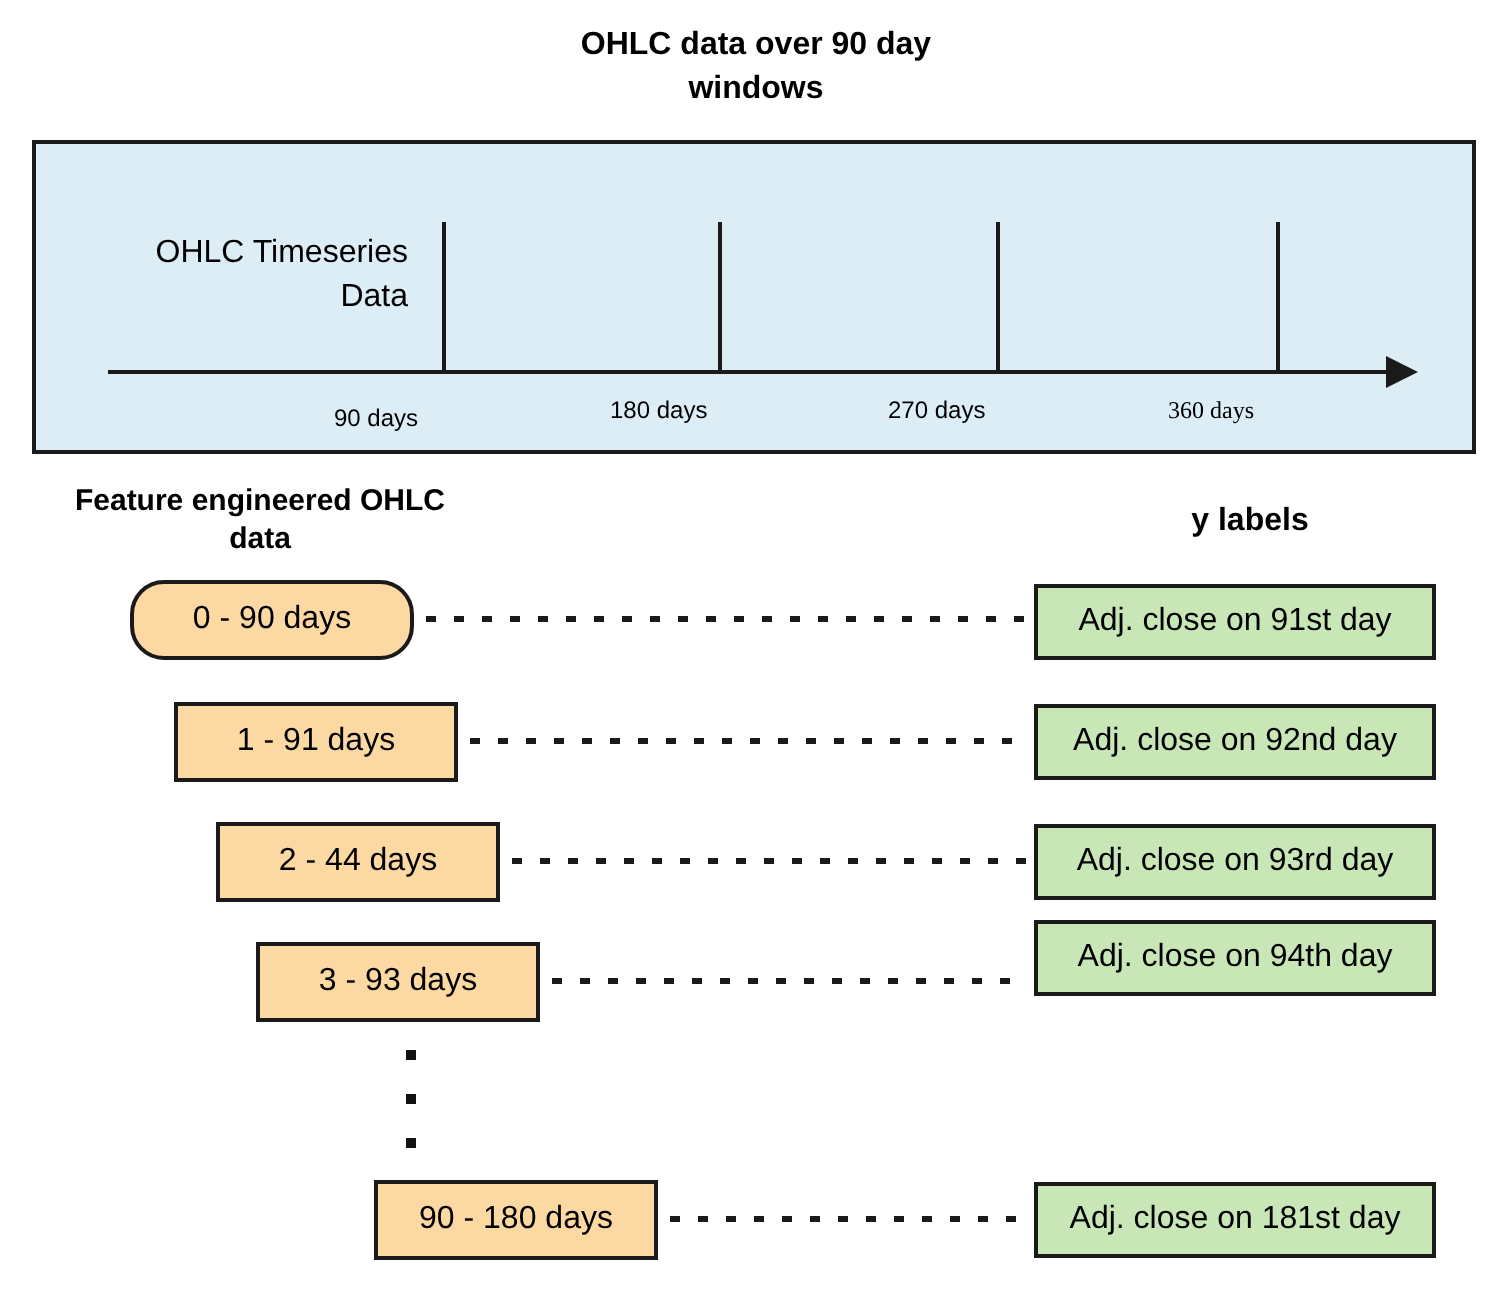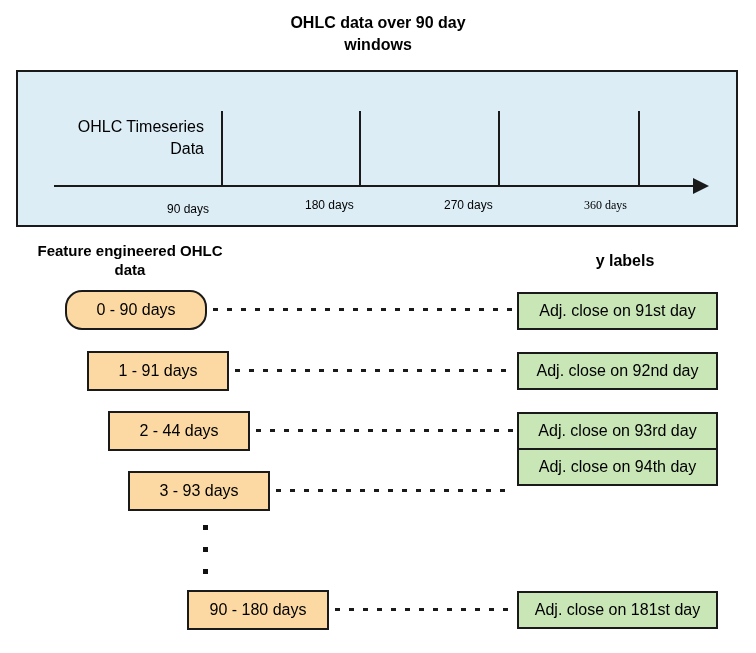--- a/index.html
+++ b/index.html
@@ -134,21 +134,21 @@
   <div class="abs feature-box" style="left:87px;top:351px;">1 - 91 days</div>
   <div class="abs connector" style="left:235px;top:369px;width:278px;"></div>
   <div class="abs target-box" style="top:352px;">Adj. close on 92nd day</div>
 
   <div class="abs feature-box" style="left:108px;top:411px;">2 - 44 days</div>
   <div class="abs connector" style="left:256px;top:429px;width:257px;"></div>
   <div class="abs target-box" style="top:412px;">Adj. close on 93rd day</div>
 
   <div class="abs feature-box" style="left:128px;top:471px;">3 - 93 days</div>
   <div class="abs connector" style="left:276px;top:489px;width:237px;"></div>
-  <div class="abs target-box" style="top:448px;">Adj. close on 94th day</div>
+  <div class="abs target-box" style="top:460px;">Adj. close on 94th day</div>
 
   <div class="abs vdot" style="top:525px;"></div>
   <div class="abs vdot" style="top:547px;"></div>
   <div class="abs vdot" style="top:569px;"></div>
 
   <div class="abs feature-box" style="left:187px;top:590px;">90 - 180 days</div>
   <div class="abs connector" style="left:335px;top:608px;width:178px;"></div>
   <div class="abs target-box" style="top:591px;">Adj. close on 181st day</div>
 
 </div>

